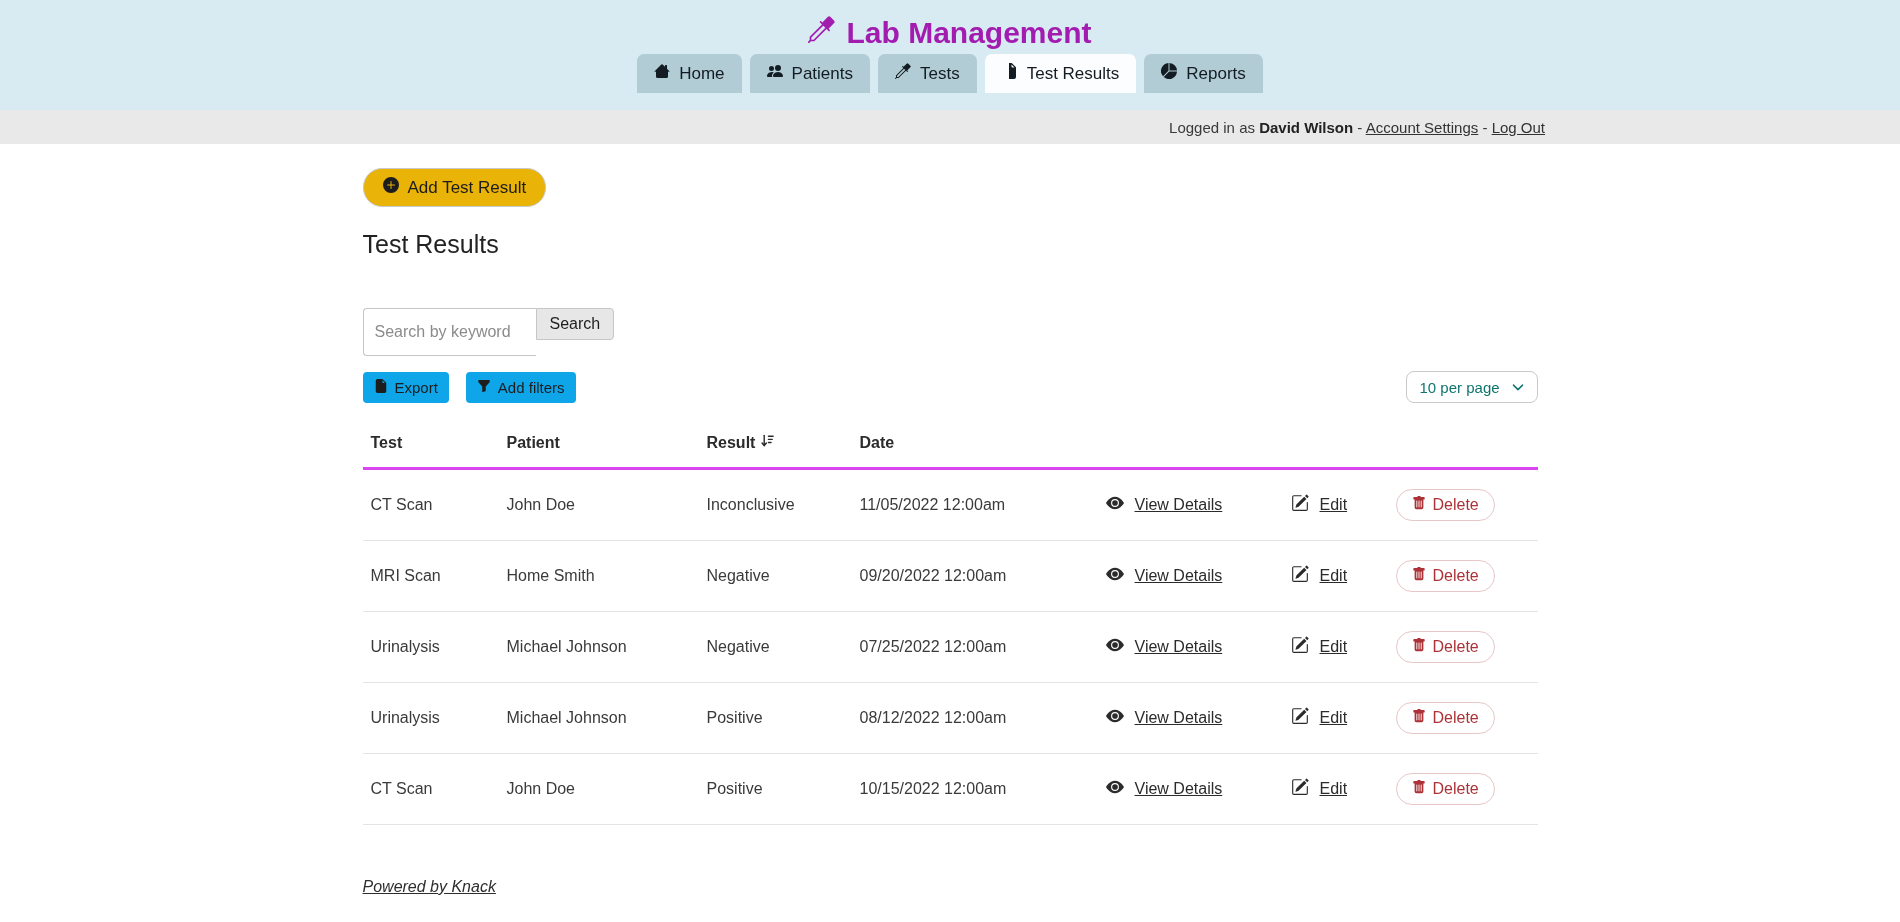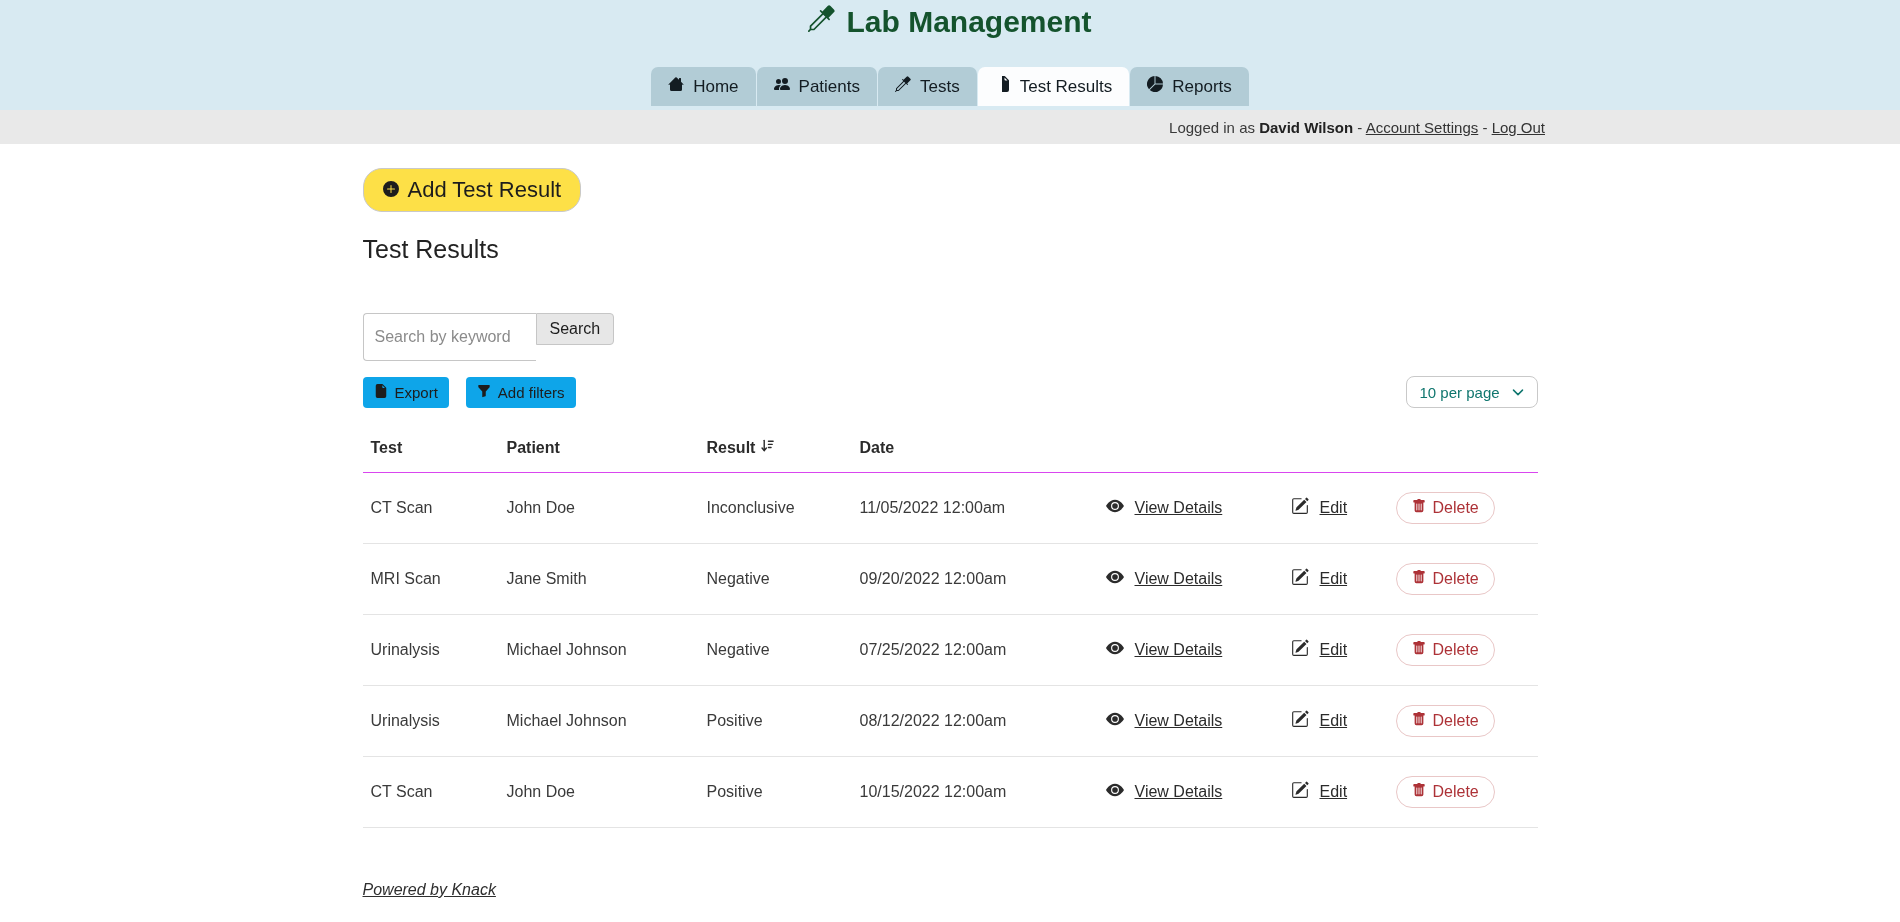--- a/index.html
+++ b/index.html
@@ -12,27 +12,27 @@
   a { color: #2e2e2e; text-decoration: underline; cursor: pointer; }
 
   
   .header {
     position: relative;
     height: 110px;
     background: #d8eaf2;
   }
   .app-title {
     display: flex; justify-content: center; align-items: center; gap: 11px;
-    padding-top: 5px;
-    font-size: 30px; font-weight: 700; color: #14532d;
+    padding-top: 16px;
+    font-size: 30px; font-weight: 700; color: #a21caf;
   }
   .app-title svg { width: 27px; height: 27px; }
   .tabs {
-    position: absolute; bottom: 4px; left: 0; right: 0;
-    display: flex; justify-content: center; align-items: flex-end; gap: 1px;
+    position: absolute; bottom: 17px; left: 0; right: 0;
+    display: flex; justify-content: center; align-items: flex-end; gap: 8px;
   }
   .tab {
     display: flex; align-items: center; gap: 9px;
     background: #b2ccd6;
     border-radius: 7px 7px 0 0;
     padding: 9px 17px;
     font-size: 17px; color: #131c22;
     cursor: pointer; white-space: nowrap;
   }
   .tab svg { width: 16px; height: 16px; flex: none; }
@@ -51,25 +51,25 @@
   }
   .user-bar-inner .user-name { font-weight: 700; color: #222; }
   .user-bar-inner a { color: #333; }
 
   
   .container { width: 1175px; margin: 0 auto; }
 
   .add-btn {
     margin-top: 24px;
     display: inline-flex; align-items: center; gap: 9px;
-    background: #fde047;
+    background: #eab308;
     border: 1px solid #c9c9c9;
     border-radius: 19px;
     padding: 8px 19px;
-    font-size: 22px; color: #1d1d1d;
+    font-size: 17px; color: #1d1d1d;
     font-family: inherit;
     cursor: pointer;
     justify-content: center;
   }
   .add-btn svg { width: 16px; height: 16px; }
 
   .page-heading {
     margin-top: 23px;
     font-size: 25px; font-weight: 500; color: #222;
   }
@@ -117,21 +117,21 @@
     font-size: 15px; color: #0f766e;
     cursor: pointer;
   }
   .per-page svg { width: 12px; height: 12px; }
 
   
   table { width: 100%; border-collapse: collapse; margin-top: 20px; font-size: 16px; }
   th {
     text-align: left;
     padding: 10px 8px 15px 8px;
-    border-bottom: 1px solid #d946ef;
+    border-bottom: 3px solid #d946ef;
     font-weight: 700; color: #2b2b2b;
     cursor: pointer;
   }
   th .th-inner { display: inline-flex; align-items: center; gap: 5px; }
   th svg { width: 15px; height: 15px; }
   td {
     padding: 19px 8px;
     border-bottom: 1px solid #e4e4e4;
     color: #3a3a3a;
     vertical-align: middle;
@@ -340,21 +340,21 @@
             <span><svg viewBox="0 0 16 16" fill="currentColor">
                   <path d="M2.5 1a1 1 0 0 0-1 1v1a1 1 0 0 0 1 1H3v9a2 2 0 0 0 2 2h6a2 2 0 0 0 2-2V4h.5a1 1 0 0 0 1-1V2a1 1 0 0 0-1-1H10a1 1 0 0 0-1-1H7a1 1 0 0 0-1 1H2.5zm3 4a.5.5 0 0 1 .5.5v7a.5.5 0 0 1-1 0v-7a.5.5 0 0 1 .5-.5zM8 5a.5.5 0 0 1 .5.5v7a.5.5 0 0 1-1 0v-7A.5.5 0 0 1 8 5zm3 .5v7a.5.5 0 0 1-1 0v-7a.5.5 0 0 1 1 0z"></path>
                 </svg></span>
             <span>Delete</span>
           </button>
         </td>
       </tr>
 
       <tr>
         <td>MRI Scan</td>
-        <td>Jane Smith</td>
+        <td>Home Smith</td>
         <td>Negative</td>
         <td>09/20/2022 12:00am</td>
         <td class="action-cell">
           <a class="action-link">
             <span><svg viewBox="0 0 16 16" fill="currentColor">
                   <path d="M10.5 8a2.5 2.5 0 1 1-5 0 2.5 2.5 0 0 1 5 0z"></path>
                   <path d="M0 8s3-5.5 8-5.5S16 8 16 8s-3 5.5-8 5.5S0 8 0 8zm8 3.5a3.5 3.5 0 1 0 0-7 3.5 3.5 0 0 0 0 7z"></path>
                 </svg></span>
             <span class="link-text">View Details</span>
           </a>

